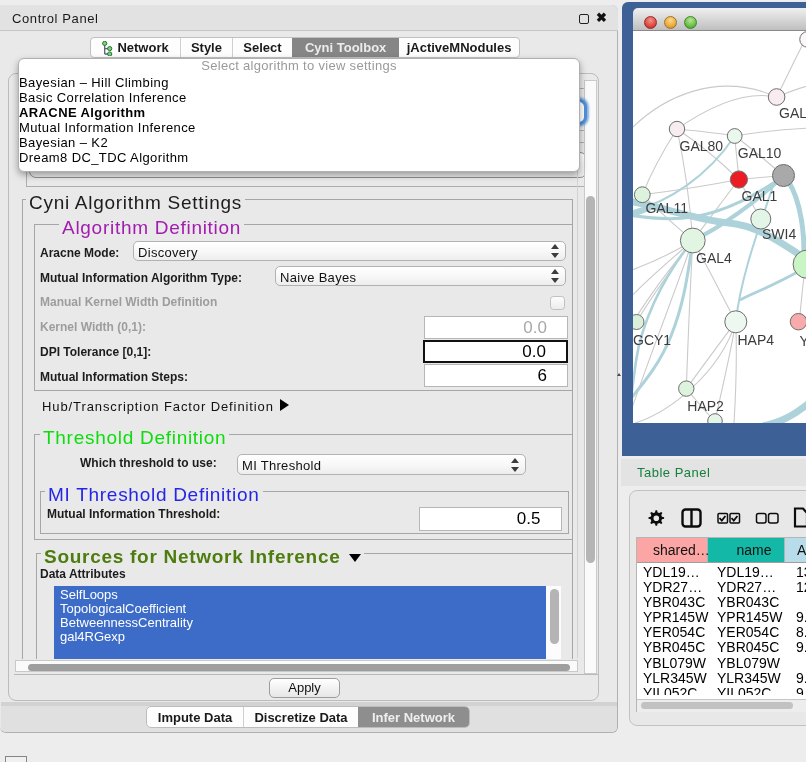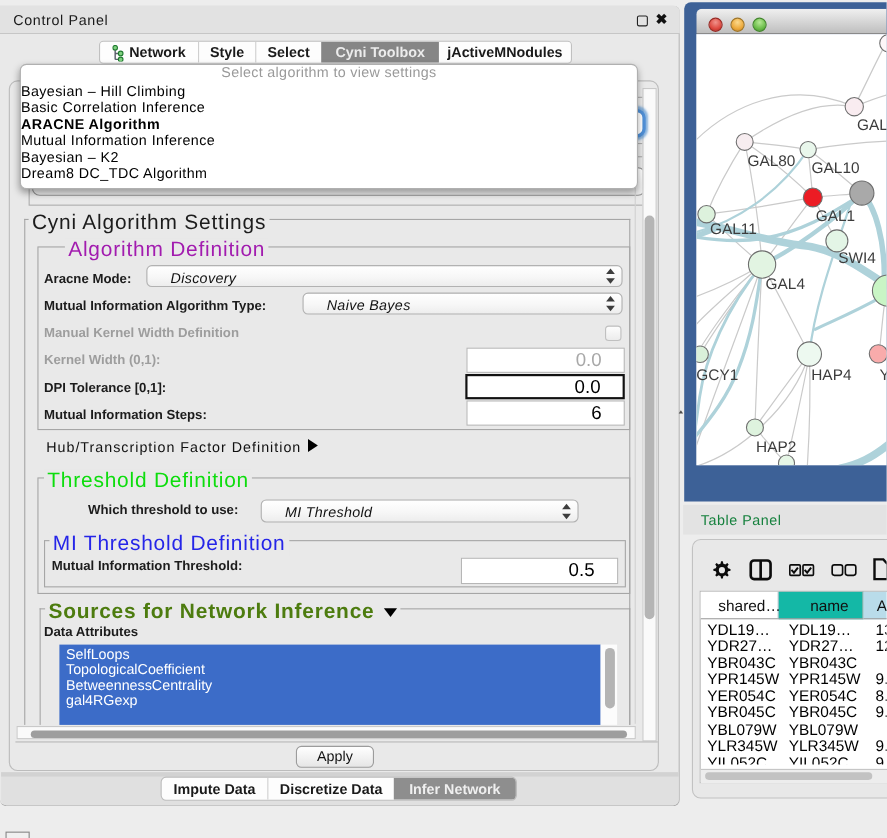--- a/index.html
+++ b/index.html
@@ -4,21 +4,21 @@
 <style>
   html,body{margin:0;padding:0;width:806px;height:762px;background:#ededed;
     font-family:"Liberation Sans",sans-serif;overflow:hidden;}
   .abs{position:absolute;}
   .b{font-weight:bold;}
   .lbl{position:absolute;font-size:12px;font-weight:bold;color:#1c1c1c;white-space:nowrap;}
   .dis{color:#9d9d9d;}
   .combo{position:absolute;background:linear-gradient(#ffffff,#f7f7f7 55%,#ededed);
     border:1px solid #b2b2b2;border-radius:5px;box-sizing:border-box;
     font-size:13px;color:#111;}
-  .combo .ct{position:absolute;left:21px;top:2.5px;letter-spacing:.3px;white-space:nowrap;font-style:italic;}
+  .combo .ct{position:absolute;left:4px;top:2.5px;letter-spacing:.3px;white-space:nowrap;}
   .arr{position:absolute;right:6px;top:50%;width:9px;height:14px;margin-top:-7px;}
   .arr:before{content:"";position:absolute;left:1px;top:0;border-left:4px solid transparent;
     border-right:4px solid transparent;border-bottom:5px solid #3c3c3c;}
   .arr:after{content:"";position:absolute;left:1px;bottom:0;border-left:4px solid transparent;
     border-right:4px solid transparent;border-top:5px solid #3c3c3c;}
   .fld{position:absolute;background:#fff;border:1px solid #b6b6b6;box-sizing:border-box;
     font-size:17px;text-align:right;padding-right:20px;color:#000;}
   .tb{position:absolute;border:1px solid #a6a6a6;box-sizing:border-box;}
   .tbt{position:absolute;font-size:19px;letter-spacing:.72px;background:#e9e9e9;padding:0 3px;white-space:nowrap;}
 </style>
@@ -280,21 +280,21 @@
   </g>
   <g fill="none" stroke="#0c0c0c" stroke-width="1.8">
     <path d="M 79.5,16 l 2.3,2.6 3.6,-4.6"></path>
     <path d="M 91.5,16 l 2.3,2.6 3.6,-4.6"></path>
   </g>
   <path d="M 155,6.5 l 8,0 4,4.5 0,13.5 -12,0 z" fill="none" stroke="#0c0c0c" stroke-width="2.2"></path>
 </svg>
 
 <div class="abs" style="left:636px;top:537px;width:174px;height:175px;background:#fff;
   border:1px solid #b5b5b5;box-sizing:border-box;overflow:hidden;"></div>
-<div class="abs" style="left:637px;top:538px;width:71px;height:25px;background:#ffffff;
+<div class="abs" style="left:637px;top:538px;width:71px;height:25px;background:#fca5a5;
   border-right:1px solid #9fb7bf;border-bottom:1px solid #9e9e9e;box-sizing:border-box;
   font-size:14px;color:#111;text-align:center;line-height:24px;text-indent:16px;">shared…</div>
 <div class="abs" style="left:708px;top:538px;width:77px;height:25px;background:#14b8a6;
   border-right:1px solid #b3b3b3;border-bottom:1px solid #9e9e9e;box-sizing:border-box;
   font-size:14px;color:#111;text-align:center;line-height:24px;text-indent:16px;">name</div>
 <div class="abs" style="left:785px;top:538px;width:21px;height:25px;background:#b9dcea;
   border-bottom:1px solid #9e9e9e;box-sizing:border-box;
   font-size:14px;color:#111;line-height:24px;padding-left:12px;overflow:hidden;">A</div>
 
 <div class="abs" style="left:636px;top:563px;width:170px;height:132px;overflow:hidden;font-size:14px;color:#000;">

